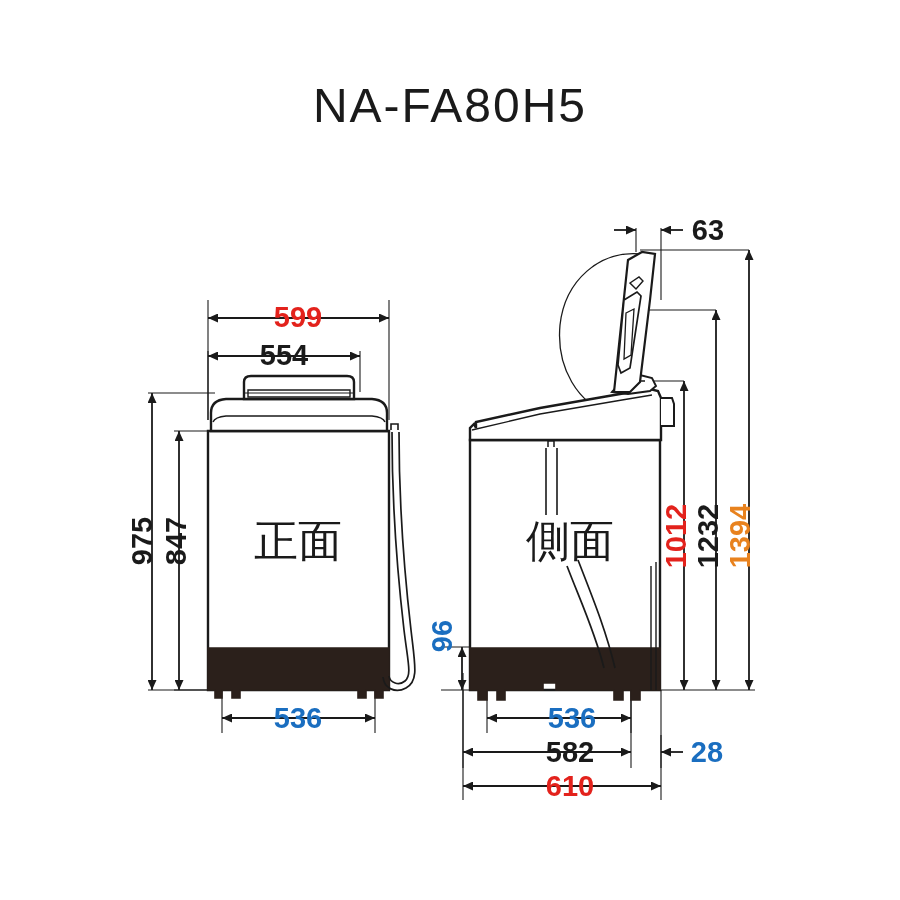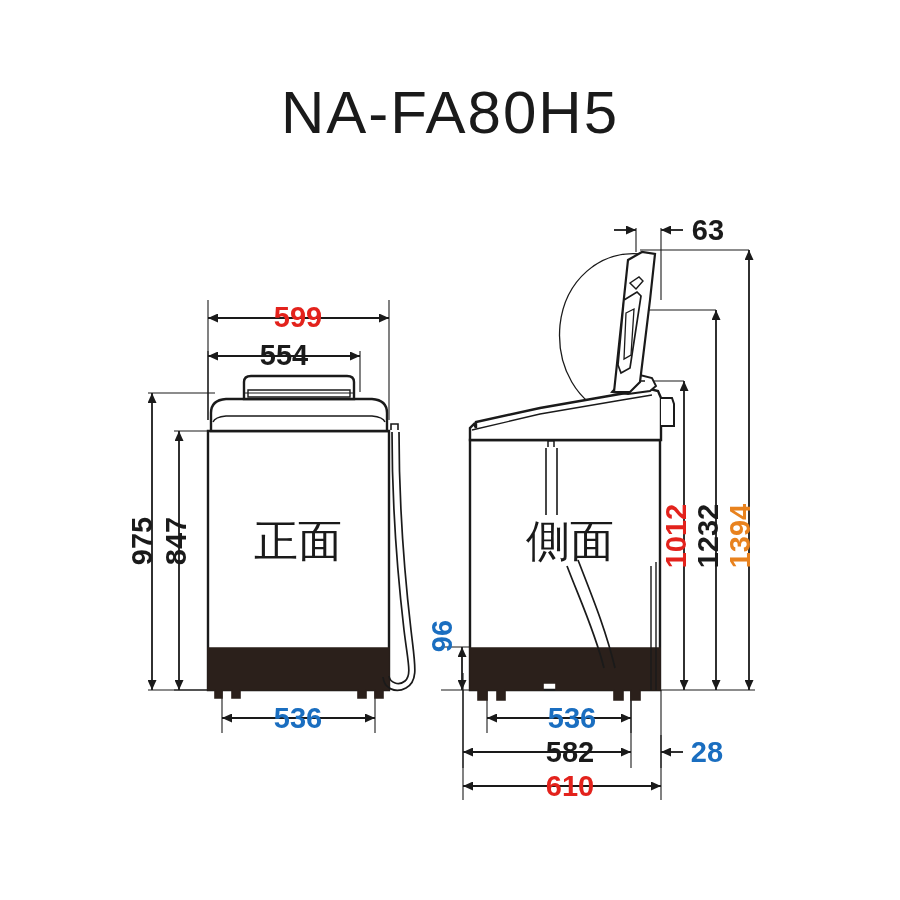--- a/index.html
+++ b/index.html
@@ -1,21 +1,21 @@
 <!DOCTYPE html>
 <html><head>
 <meta charset="utf-8">
 <style>
   html,body{margin:0;padding:0;background:#ffffff;}
   body{width:900px;height:900px;overflow:hidden;
        font-family:"Liberation Sans","DejaVu Sans",sans-serif;}
   #root{position:relative;width:900px;height:900px;background:#fff;}
   #title{
     position:absolute;left:0;top:78px;width:900px;text-align:center;
-    font-size:60px;font-weight:400;letter-spacing:2px;color:#1a1a1a;
+    font-size:48px;font-weight:400;letter-spacing:2px;color:#1a1a1a;
     font-family:"Liberation Sans","DejaVu Sans",sans-serif;
   }
   svg{position:absolute;left:0;top:0;}
   .dimtext{font-family:"Liberation Sans","DejaVu Sans",sans-serif;
            font-weight:bold;font-size:29px;}
   .viewlabel{font-family:"DejaVu Sans","Liberation Sans",sans-serif;
              font-size:44px;fill:#1a1a1a;}
 </style>
 </head>
 <body>

